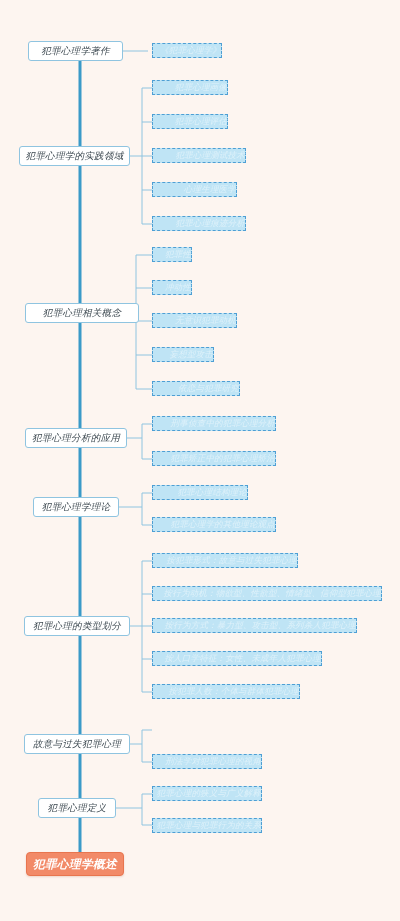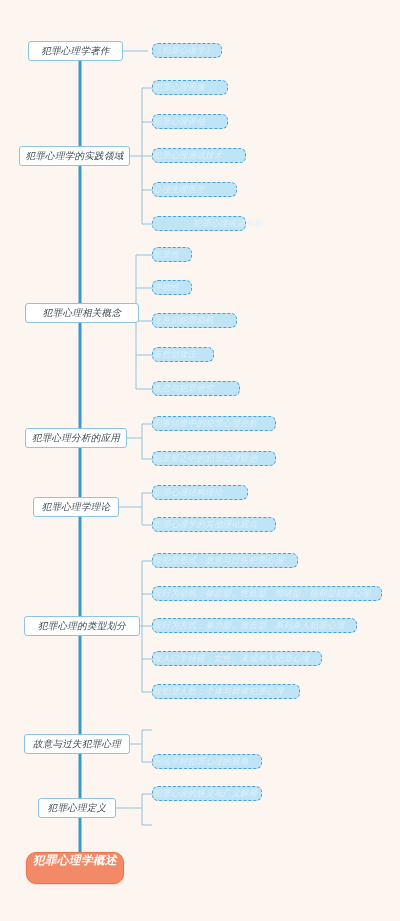--- a/index.html
+++ b/index.html
@@ -23,27 +23,28 @@
     width: 400px; height: 921px;
     pointer-events: none;
   }
 
   
   .root-node {
     position: absolute;
     background: #F28A68;
     color: #FFFFFF;
     border: 1px solid #E8754F;
-    border-radius: 10px;
+    border-radius: 4px;
     font-size: 11.5px;
     font-weight: bold;
     letter-spacing: 0.5px;
     display: flex;
+    align-items: center;
     justify-content: center;
-    height: 32px;
+    height: 24px;
     white-space: nowrap;
     box-shadow: 0 1px 2px rgba(200,120,90,0.25);
   }
 
   
   .branch-node {
     position: absolute;
     background: #FFFFFF;
     color: #3E4A52;
     border: 1px solid #8FC4E0;
@@ -56,25 +57,25 @@
     white-space: nowrap;
     letter-spacing: 0.3px;
   }
 
   
   .leaf-node {
     position: absolute;
     background: #BFE4F5;
     color: #DDF1FA;
     border: 1px dashed #4E9FD4;
-    border-radius: 6px;
+    border-radius: 0;
     font-size: 8.5px;
     display: flex;
     align-items: center;
-    justify-content: flex-start;
+    justify-content: flex-end;
     height: 15px;
     white-space: nowrap;
     letter-spacing: 0.2px;
   }
 </style>
 </head>
 <body>
 
 <div id="canvas">
 
@@ -142,21 +143,21 @@
   </div>
 
   <div class="branch-node" style="left:25px; top:428px; width:102px;">
     <span>犯罪心理分析的应用</span>
   </div>
 
   <div class="branch-node" style="left:33px; top:497px; width:86px;">
     <span>犯罪心理学理论</span>
   </div>
 
-  <div class="branch-node" style="left:24px; top:616px; width:116px;">
+  <div class="branch-node" style="left:24px; top:616px; width:106px;">
     <span>犯罪心理的类型划分</span>
   </div>
 
   <div class="branch-node" style="left:24px; top:734px; width:106px;">
     <span>故意与过失犯罪心理</span>
   </div>
 
   <div class="branch-node" style="left:38px; top:798px; width:78px;">
     <span>犯罪心理定义</span>
   </div>
@@ -227,18 +228,21 @@
     <span>按犯罪人数：个体与群体犯罪心理</span>
   </div>
 
   <div class="leaf-node" style="left:152px; top:754px; width:110px;">
     <span>刑法学对犯罪心理的视角</span>
   </div>
 
   <div class="leaf-node" style="left:152px; top:786px; width:110px;">
     <span>犯罪心理的狭义与广义解释</span>
   </div>
+  <div class="leaf-node" style="left:152px; top:818px; width:110px;">
+    <span>犯罪心理与犯罪行为的关系</span>
+  </div>
 
   <div class="root-node" style="left:26px; top:852px; width:98px;">
     <span>犯罪心理学概述</span>
   </div>
 
 </div>
 
 </body></html>

